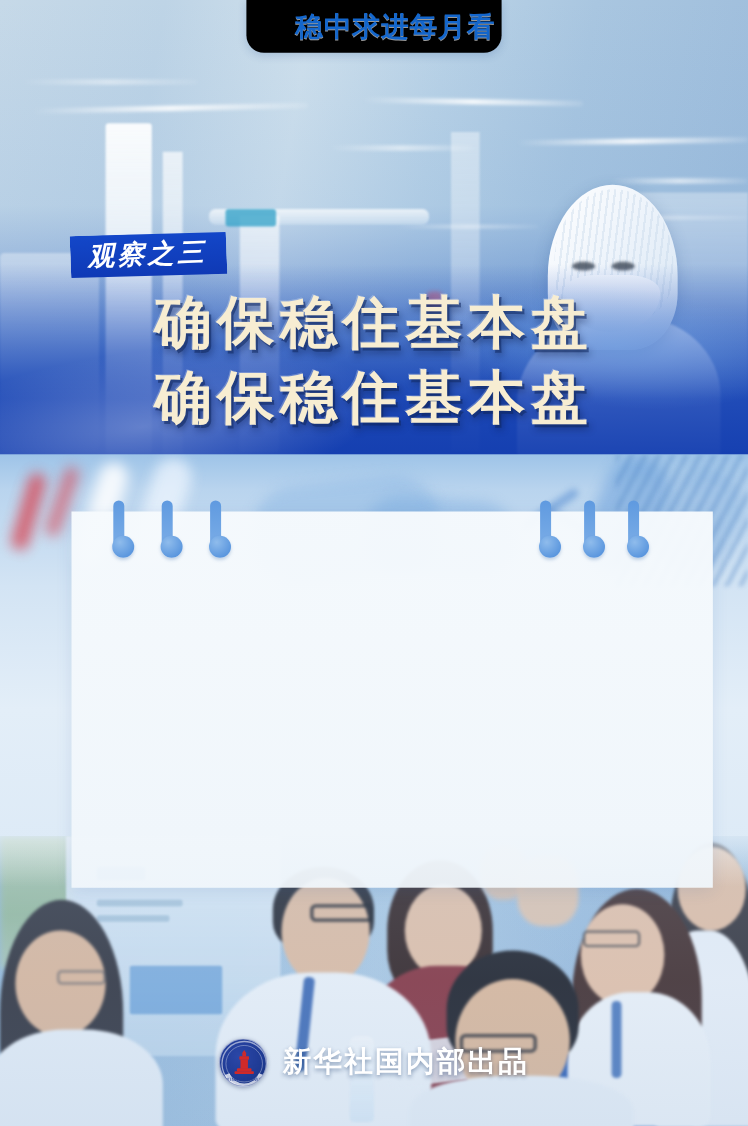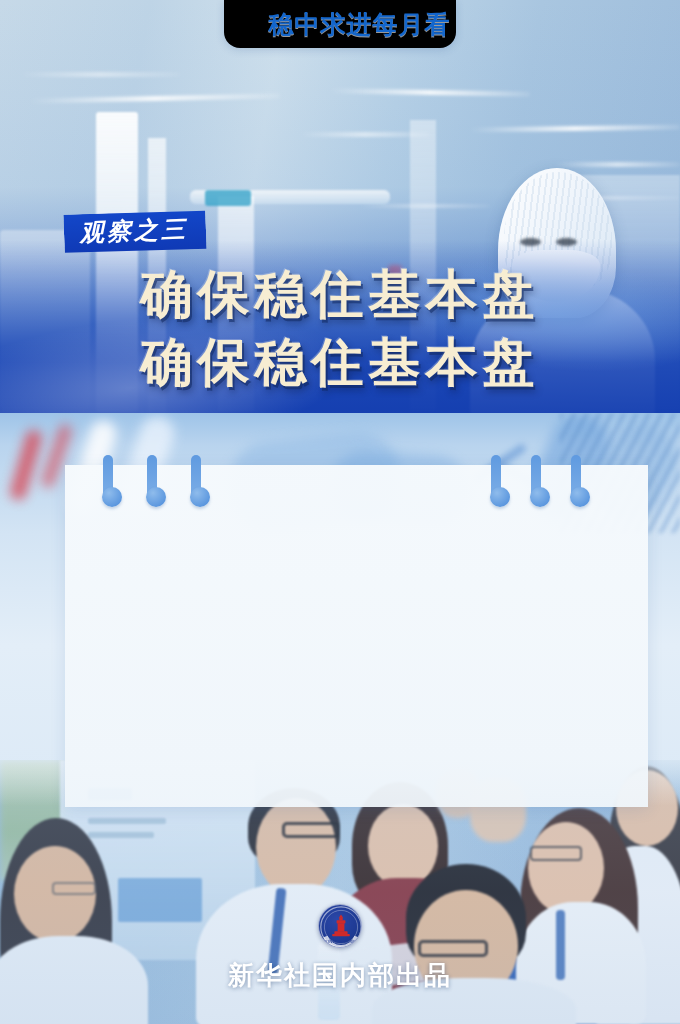--- a/index.html
+++ b/index.html
@@ -372,21 +372,21 @@
   .card-shadow-overlap {
     position:absolute; left:0; top:0; width: 680px; height: 46px;
     background: linear-gradient(180deg, rgba(246,250,253,0.55), rgba(246,250,253,0));
   }
 
   
   .credit {
     position: absolute;
     left: 0; bottom: 36px; width: 680px;
     display: flex; align-items: center; justify-content: center;
-    gap: 14px; z-index: 20; flex-direction: column;
+    gap: 14px; z-index: 20;
   }
   .logo {
     position: relative;
     width: 44px; height: 44px; border-radius: 50%;
     background: radial-gradient(circle at 42% 36%, #2b47a8 0%, #1e3a93 60%, #16306f 100%);
     border: 1.5px solid rgba(255,255,255,0.55);
     box-shadow: 0 1px 4px rgba(10,30,80,0.35);
     overflow: hidden;
   }
   .logo svg { position:absolute; left:0; top:0; }

